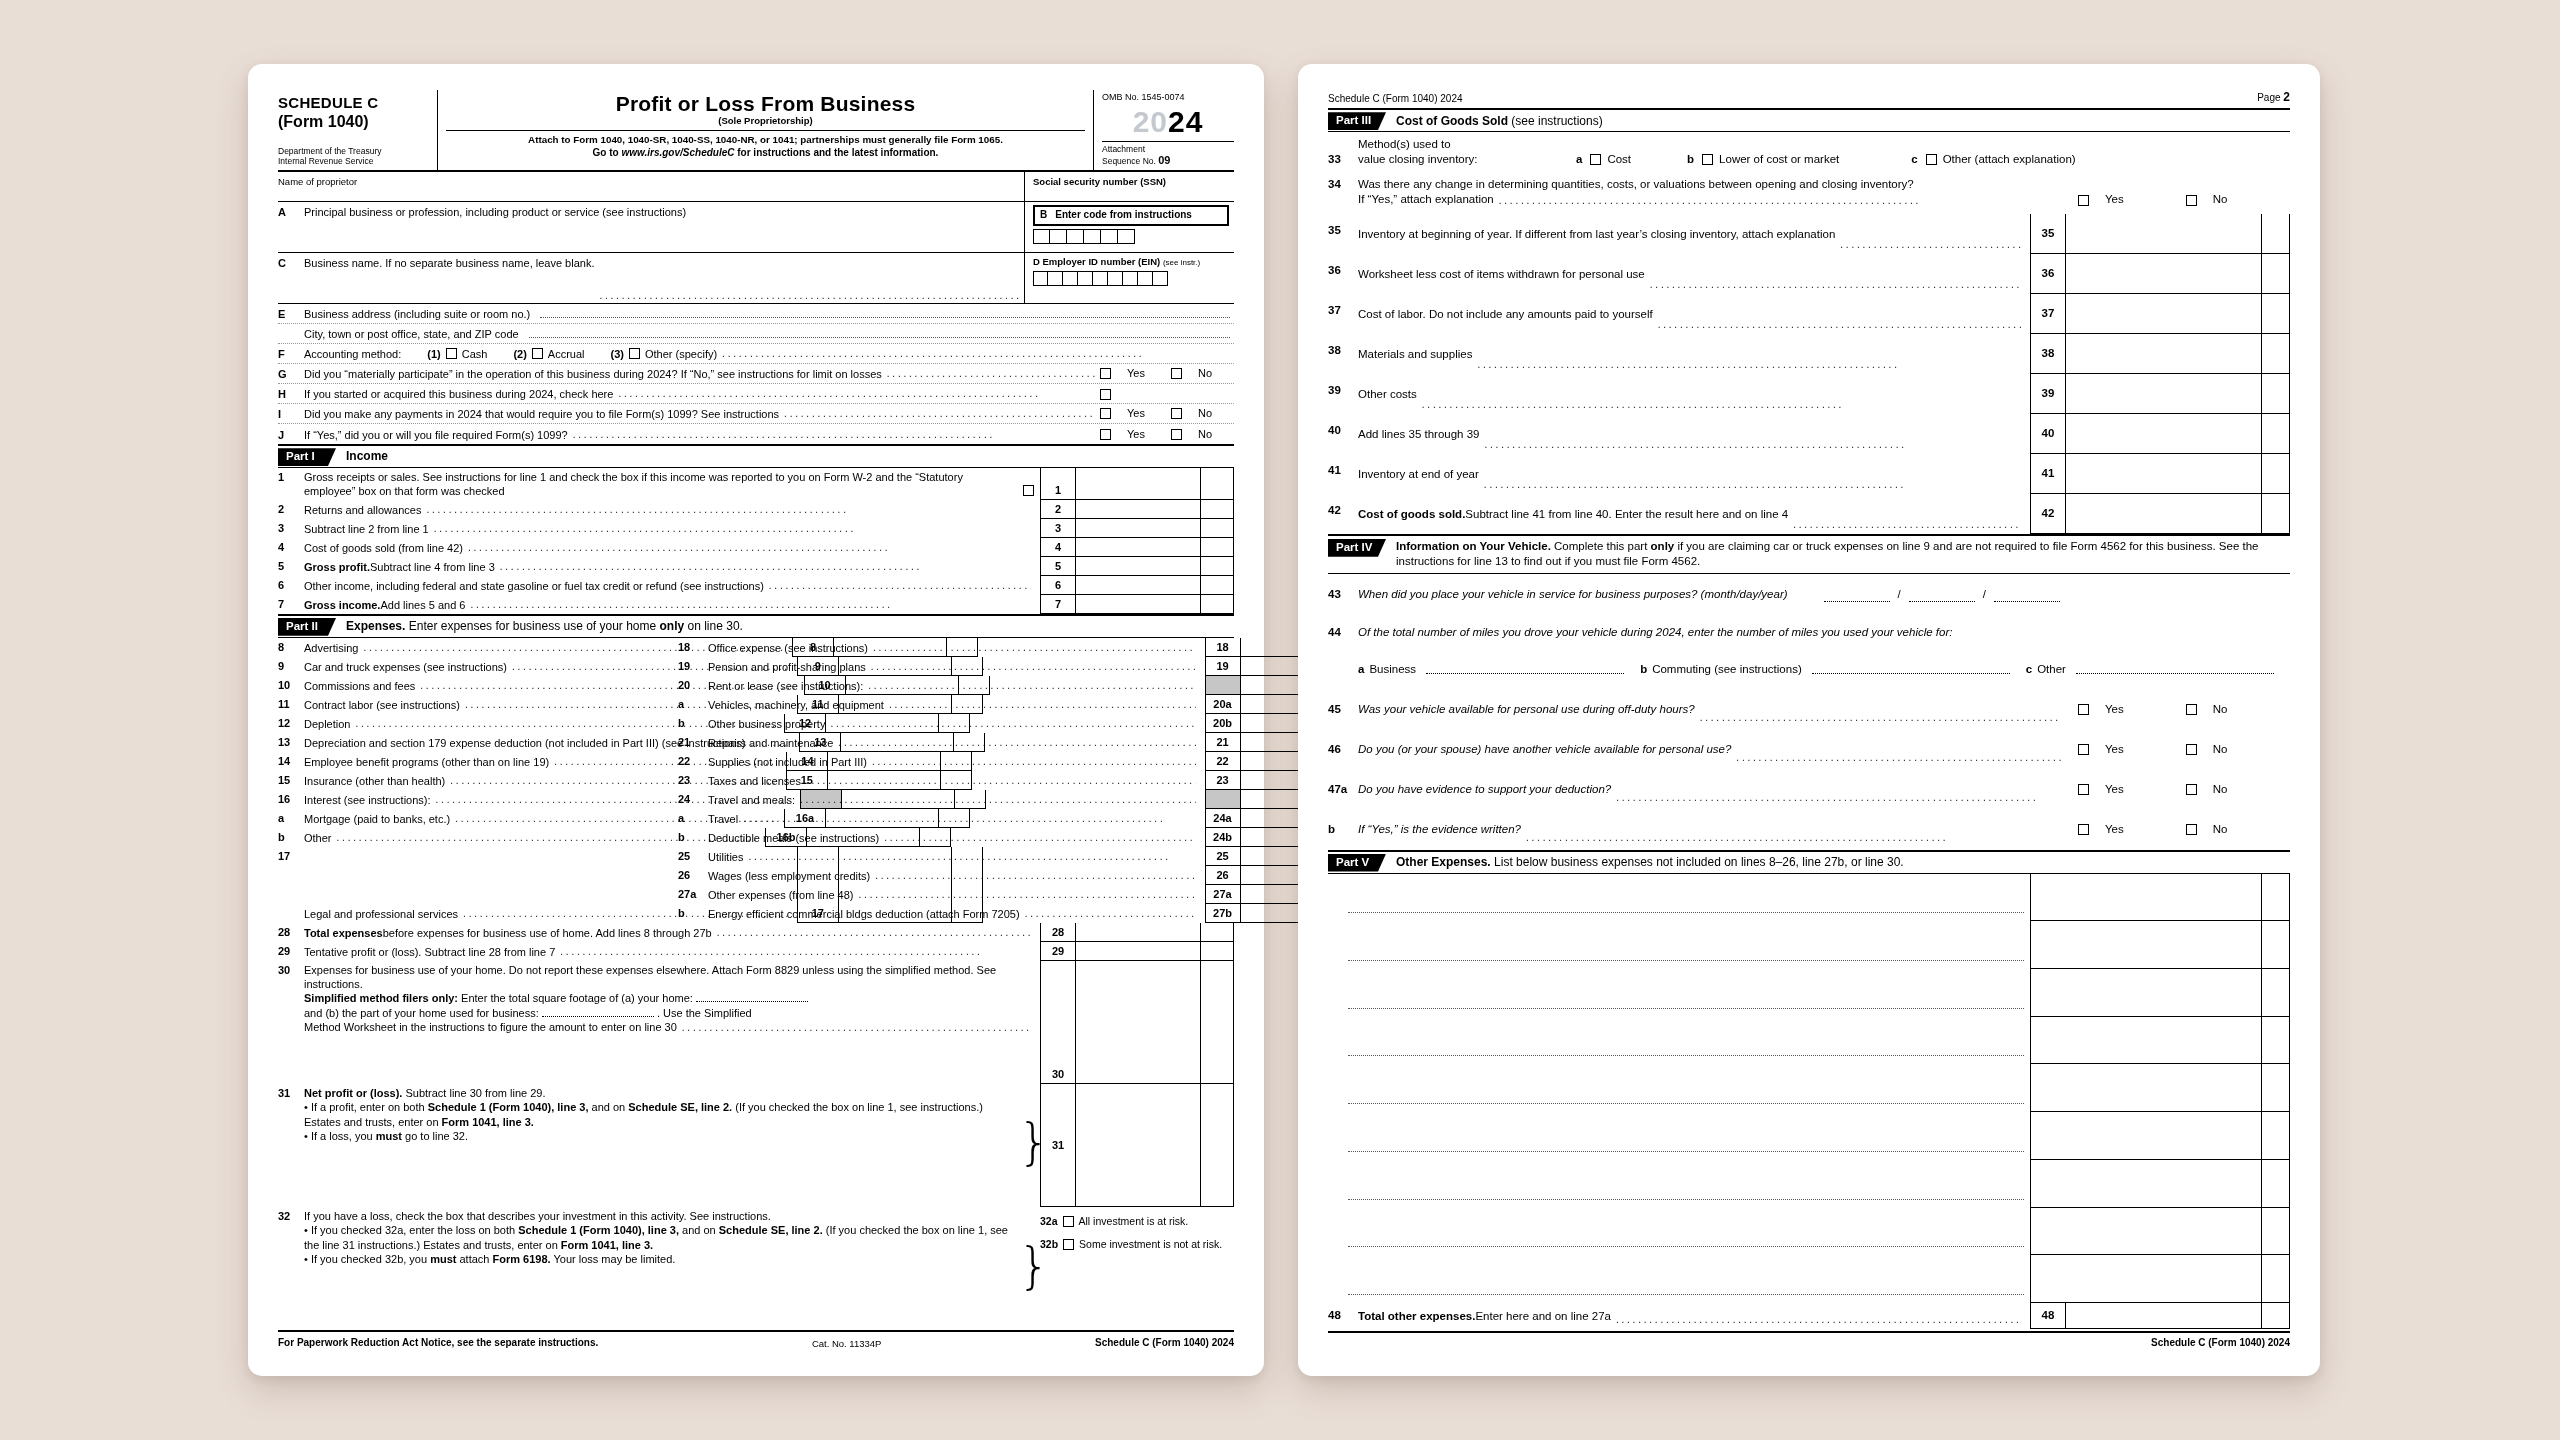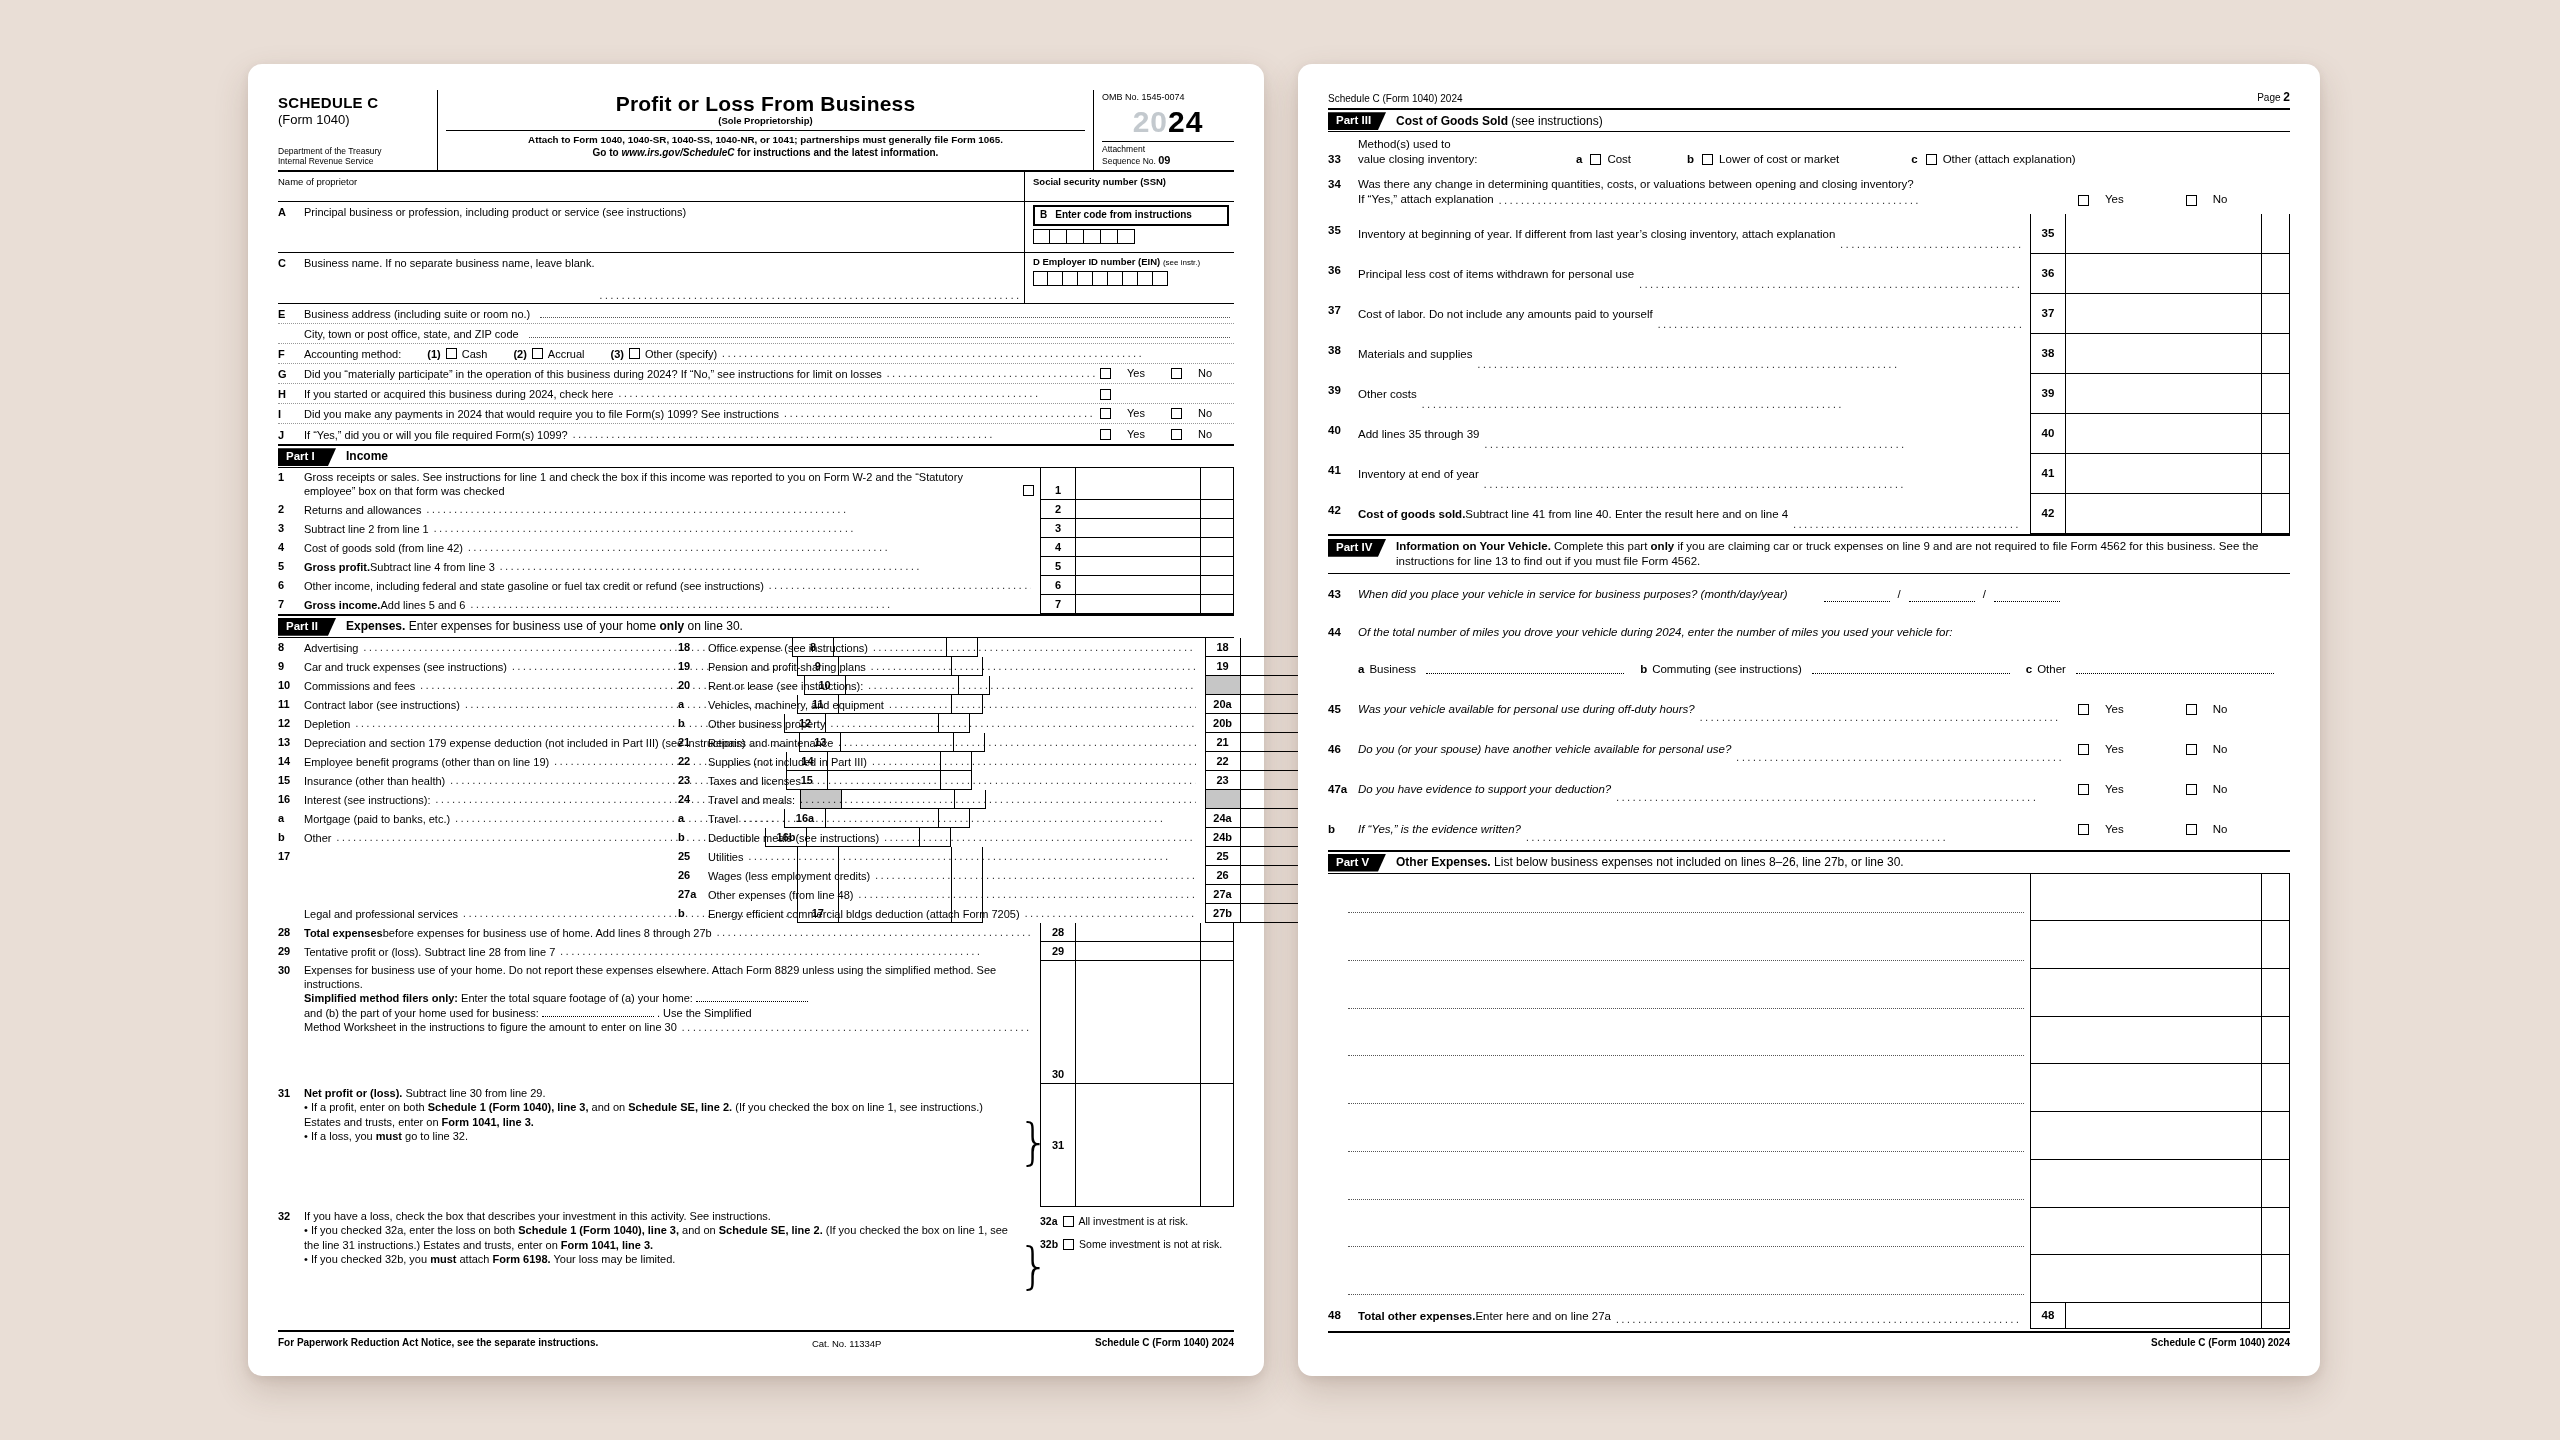--- a/index.html
+++ b/index.html
@@ -17,21 +17,21 @@
     padding:26px 30px; display:flex; flex-direction:column;
     font-size:11px; line-height:1.28;
   }
   #page1 { left:248px; width:1016px; }
   #page2 { left:1298px; width:1022px; font-size:11.5px; }
 
   
   .h-row { display:flex; border-bottom:2.5px solid #000; min-height:82px; }
   .h-left { width:160px; border-right:1px solid #000; padding:3px 6px 3px 0; display:flex; flex-direction:column; }
   .sc { font-weight:bold; font-size:15px; letter-spacing:.3px; }
-  .f1040 { font-weight:normal; font-size:13px; }
+  .f1040 { font-weight:bold; font-size:16px; }
   .dept { font-size:8.5px; margin-top:auto; line-height:1.25; }
   .h-center { flex:1; border-right:1px solid #000; text-align:center; padding:2px 8px 3px; display:flex; flex-direction:column; }
   .h-title { font-weight:bold; font-size:21px; line-height:1.1; letter-spacing:.2px; }
   .h-sub { font-size:9.5px; font-weight:bold; }
   .h-attach { font-size:9.8px; font-weight:bold; border-top:1px solid #000; margin-top:3px; padding-top:3px; }
   .h-goto { font-size:10px; font-weight:bold; }
   .lnk { font-style:italic; }
   .h-right { width:140px; padding:2px 0 2px 8px; display:flex; flex-direction:column; }
   .omb { font-size:9px; }
   .year { font-size:30px; font-weight:800; line-height:1; margin:3px auto 4px; letter-spacing:1px; }
@@ -869,21 +869,21 @@
           <span class="dots"></span>
         </div>
         <span class="box">35</span>
         <span class="amt">
           <span class="cents"></span>
         </span>
       </div>
       <div class="irow mrow">
         <span class="no">36</span>
         <div class="lbl">
-          <span class="txt">Principal less cost of items withdrawn for personal use</span>
+          <span class="txt">Worksheet less cost of items withdrawn for personal use</span>
           <span class="dots"></span>
         </div>
         <span class="box">36</span>
         <span class="amt">
           <span class="cents"></span>
         </span>
       </div>
       <div class="irow mrow">
         <span class="no">37</span>
         <div class="lbl">

